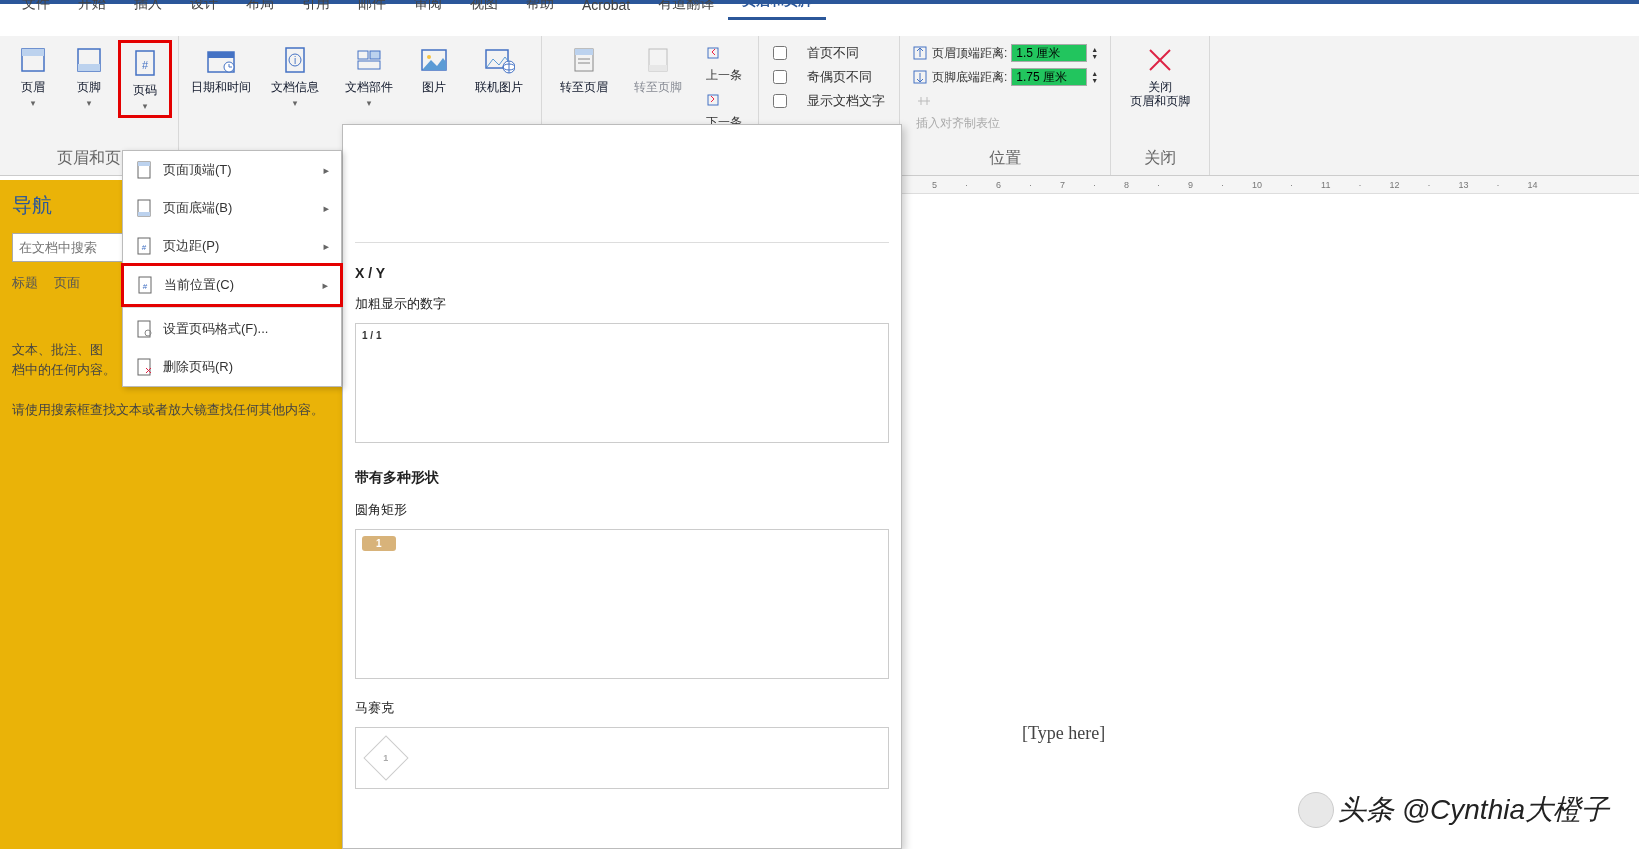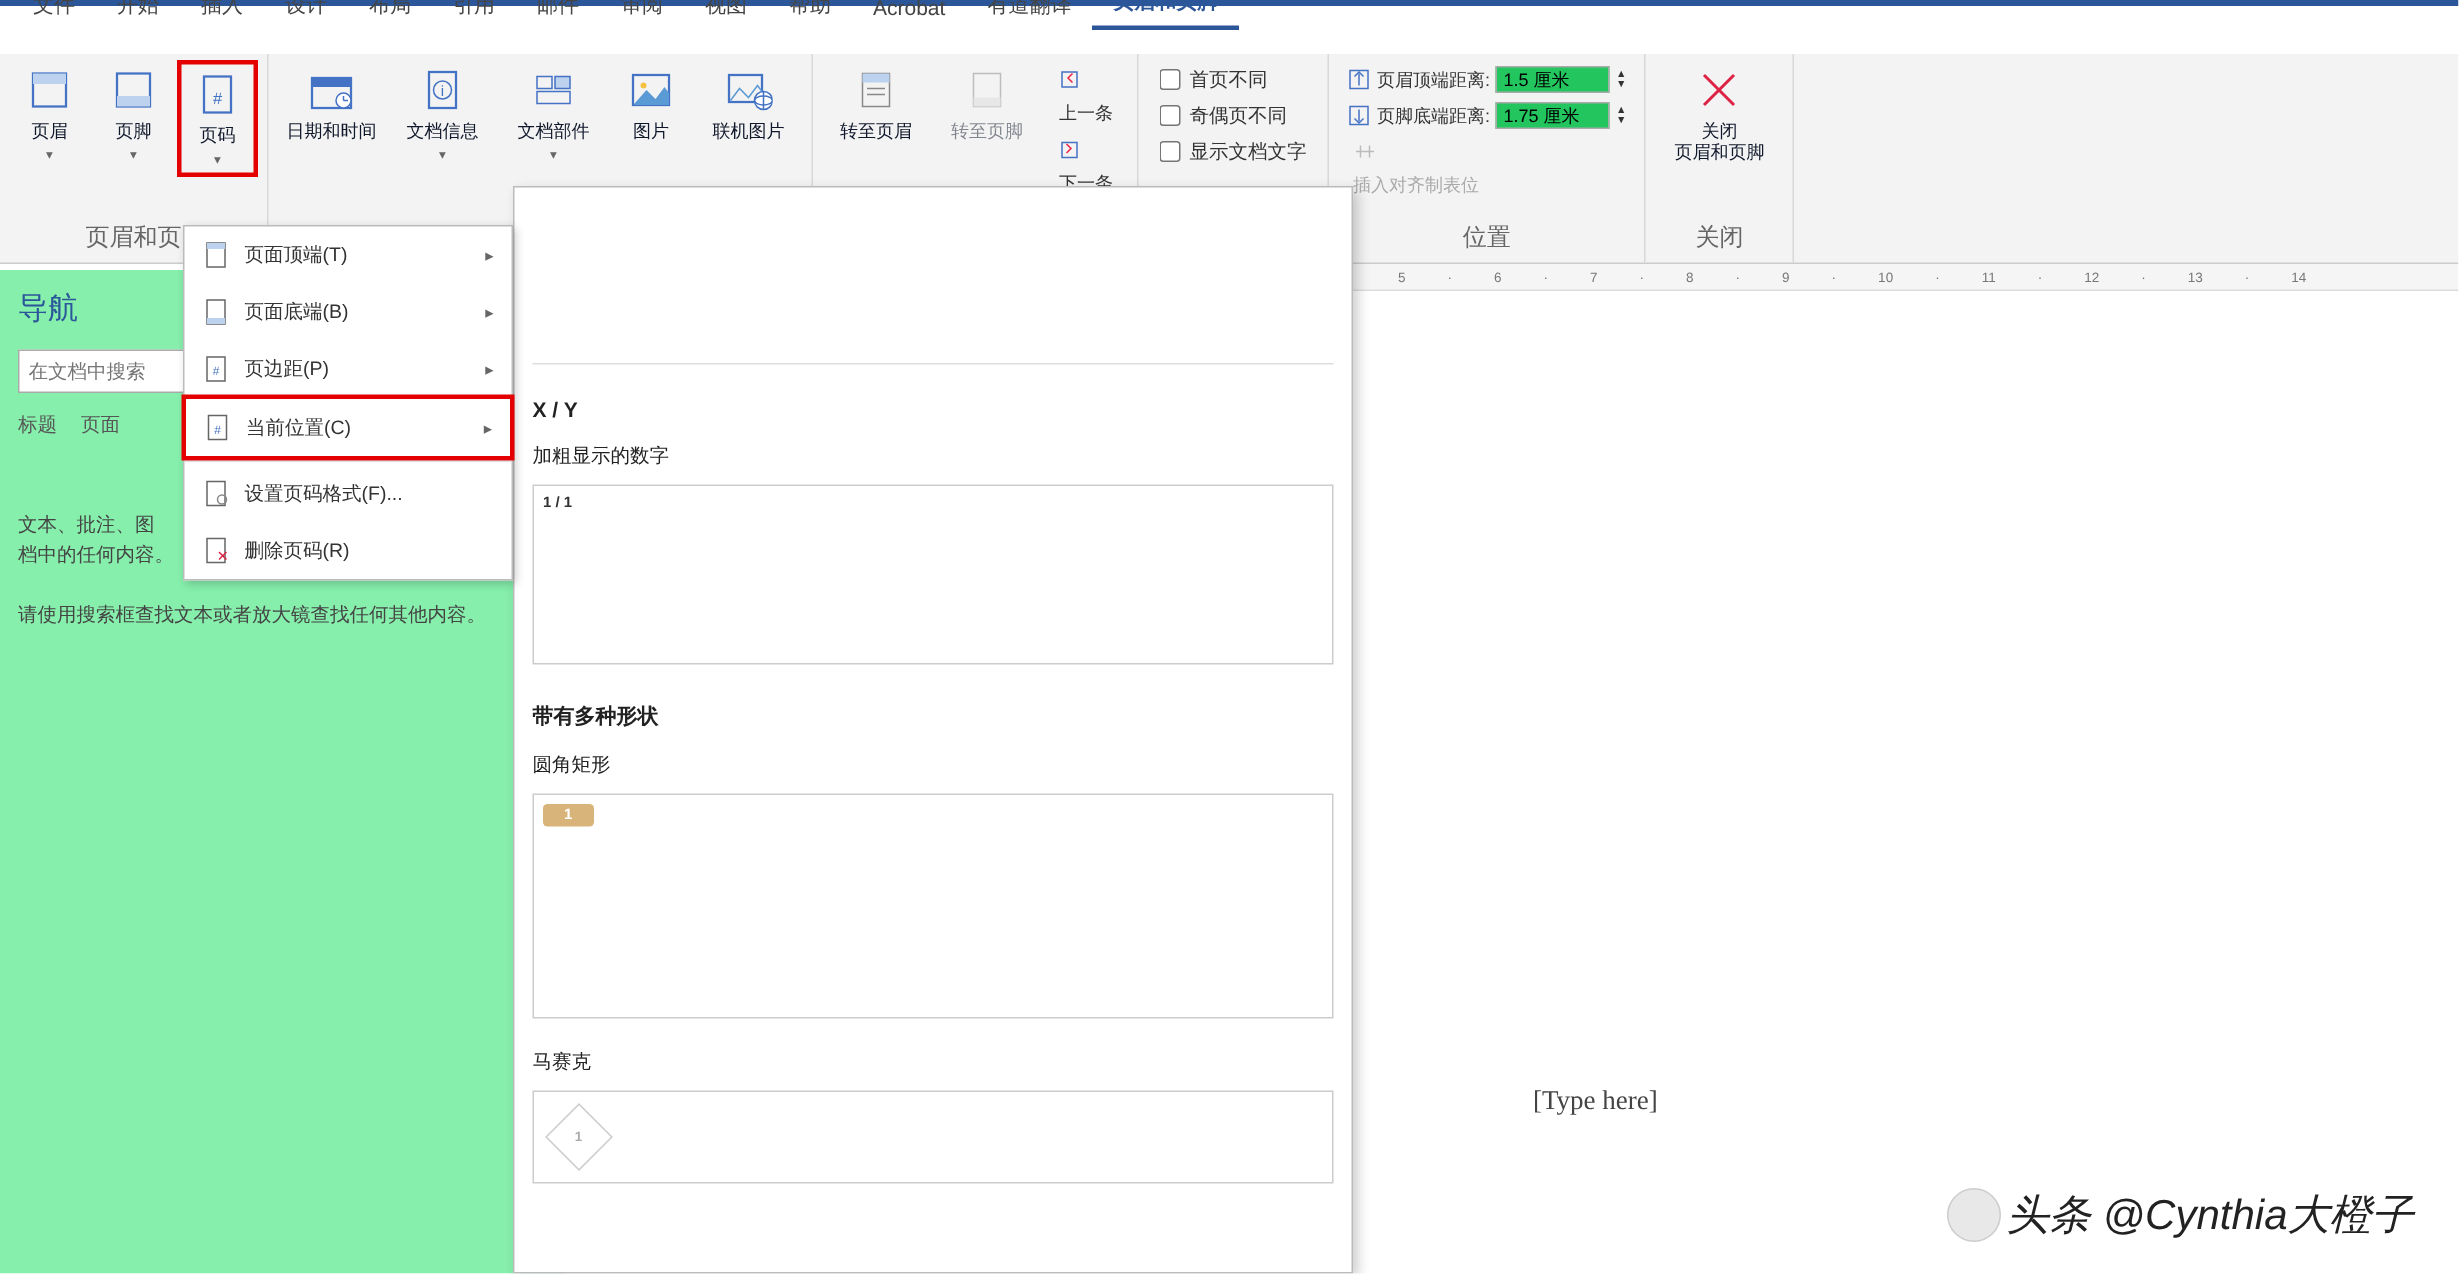--- a/index.html
+++ b/index.html
@@ -20,28 +20,28 @@
     .ribbon-label { font-size: 12px; text-align: center; line-height: 14px; color: #0f172a; }
     .dropdown-caret { font-size: 9px; color: #666; }
     .highlight-red { border: 3px solid #e40000; }
     .group-label { text-align: center; font-size: 16px; color: #666; padding: 4px 0; }
     
     .ribbon-col { display: flex; flex-direction: column; gap: 2px; padding: 2px 4px; }
     .ribbon-small-btn { display: flex; align-items: flex-start; gap: 6px; padding: 3px 6px; font-size: 12px; cursor: pointer; flex-direction: column; }
     .ribbon-small-btn.disabled { color: #aaa; }
     .small-icon { width: 16px; height: 16px; display: inline-flex; align-items: center; justify-content: center; }
     
-    .checkbox-item { display: flex; align-items: center; gap: 6px; padding: 2px 4px; font-size: 13px; }
+    .checkbox-item { display: flex; align-items: center; gap: 20px; padding: 2px 4px; font-size: 13px; }
     .checkbox-item input { width: 14px; height: 14px; }
     
     .distance-row { display: flex; align-items: center; gap: 4px; font-size: 12px; padding: 2px; }
     .distance-input { width: 76px; border: 1px solid #aaa; padding: 1px 4px; font-size: 12px; background: #22c55e; }
     
     
-    .nav-pane { position: absolute; left: 0; top: 180px; width: 376px; height: 669px; background: #86efac; border-right: 1px solid #ccc; padding: 12px; }
+    .nav-pane { position: absolute; left: 0; top: 180px; width: 376px; height: 669px; background: #eab308; border-right: 1px solid #ccc; padding: 12px; }
     .nav-title { color: #2b579a; font-size: 20px; margin-bottom: 14px; }
     .nav-search { width: 100%; padding: 6px; border: 1px solid #aaa; font-size: 13px; color: #888; background: #fff; margin-bottom: 12px; }
     .nav-tabs { display: flex; gap: 16px; font-size: 13px; color: #555; padding-bottom: 8px; }
     .nav-body { font-size: 13px; color: #444; line-height: 20px; margin-top: 40px; }
     .nav-body p { margin-bottom: 20px; }
     
     
     .page-number-menu { position: absolute; left: 122px; top: 150px; width: 220px; background: #fff; border: 1px solid #bbb; box-shadow: 2px 2px 6px rgba(0,0,0,.2); z-index: 10; }
     .menu-item { display: flex; align-items: center; gap: 10px; padding: 10px 12px; font-size: 13px; cursor: pointer; position: relative; }
     .menu-item .chevron { margin-left: auto; color: #666; font-size: 11px; }

